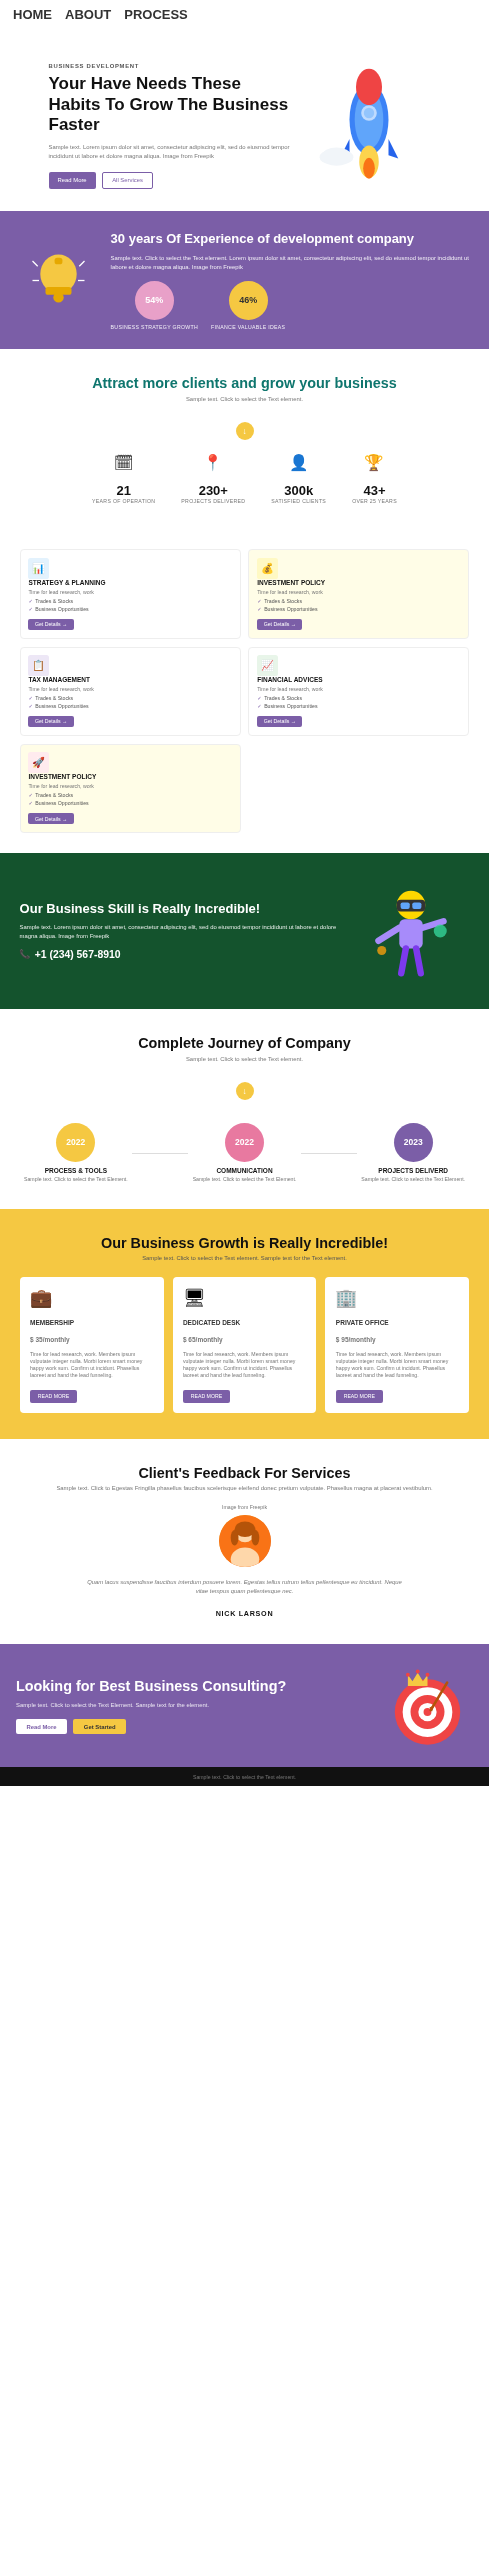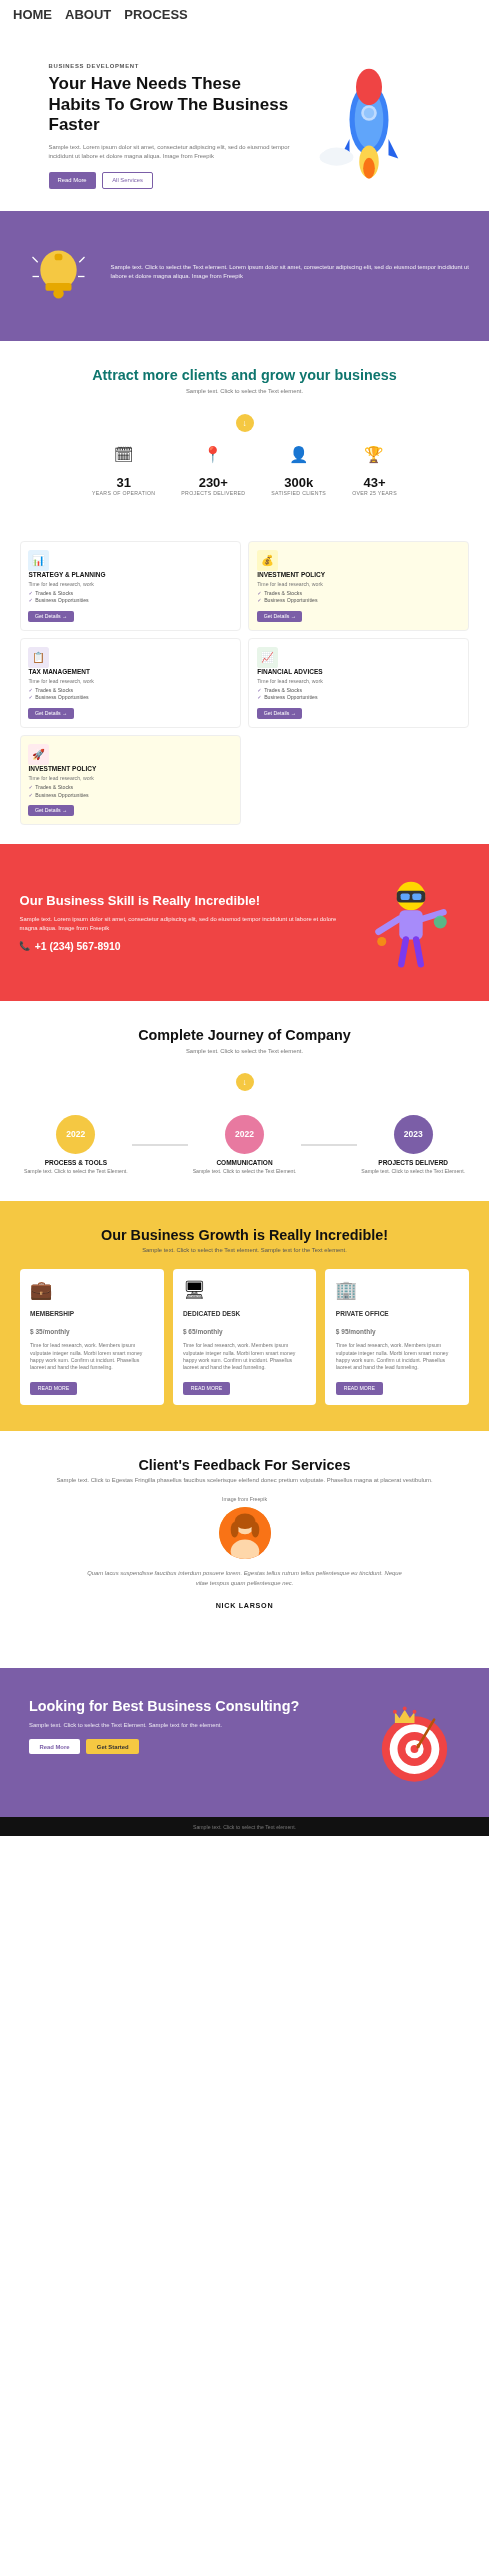--- a/index.html
+++ b/index.html
@@ -52,21 +52,21 @@
     .services-grid { flex: 1; display: grid; grid-template-columns: 1fr 1fr; gap: 7.8px; }
     .service-card { border: 0.7px solid #eee; border-radius: 3.9px; padding: 7.8px; background: #fff; }
     .service-card.yellow-bg { background: #FFFDE7; }
     .service-card h4 { font-size: 6.5px; font-weight: 700; color: #111; margin-bottom: 2.6px; }
     .service-card .service-list { list-style: none; margin-bottom: 5.2px; }
     .service-card .service-list li { font-size: 5.2px; color: #555; padding: 0.7px 0; display: flex; align-items: center; gap: 2.6px; }
     .service-card .service-list li::before { content: "✓"; color: #7B5EA7; font-size: 5.2px; }
     .btn-detail { background: #7B5EA7; color: #fff; border: none; padding: 2.6px 6.5px; font-size: 5.2px; border-radius: 2px; cursor: pointer; }
 
     
-    .pink-section { background: #ef4444; padding: 19.6px; display: flex; align-items: center; justify-content: center; min-height: 130px; }
+    .pink-section { background: #14532d; padding: 19.6px; display: flex; align-items: center; justify-content: center; min-height: 130px; }
     .pink-content { flex: 1; }
     .pink-content h2 { font-size: 13px; font-weight: 900; color: #fff; line-height: 1.3; margin-bottom: 5.2px; }
     .pink-content p { font-size: 5.9px; color: rgba(255,255,255,0.9); line-height: 1.5; margin-bottom: 7.8px; }
     .phone { display: flex; align-items: center; gap: 3.9px; color: #fff; font-size: 10.4px; font-weight: 900; }
     .phone-icon { font-size: 9px; }
     .pink-image { width: 117px; height: 117px; display: flex; align-items: center; justify-content: center; }
 
     
     .journey-section { padding: 26px 19.6px; background: #fff; text-align: center; }
     .journey-section h2 { font-size: 14.4px; font-weight: 900; color: #111; margin-bottom: 5.2px; }
@@ -99,21 +99,21 @@
     .testimonial-section { padding: 26px 19.6px; text-align: center; background: #fff; }
     .testimonial-section h2 { font-size: 14.4px; font-weight: 900; color: #111; margin-bottom: 3.9px; }
     .testimonial-section > p { font-size: 5.9px; color: #777; margin-bottom: 13px; }
     .testimonial-img-wrap { display: flex; justify-content: center; margin-bottom: 10.4px; }
     .avatar { width: 52px; height: 52px; border-radius: 50%; background: linear-gradient(135deg, #F5A623, #E87040); display: flex; align-items: center; justify-content: center; overflow: hidden; }
     .testimonial-text { font-size: 6.5px; color: #555; line-height: 1.6; max-width: 326px; margin: 0 auto 7.8px; font-style: italic; }
     .testimonial-name { font-size: 7.2px; font-weight: 700; color: #111; letter-spacing: 0.7px; }
     .testimonial-img-label { font-size: 5.2px; color: #777; margin-bottom: 5.2px; }
 
     
-    .footer-cta { background: #7B5EA7; padding: 29px; display: flex; align-items: flex-start; justify-content: space-between; margin-top: 32px; }
+    .footer-cta { background: #7B5EA7; padding: 16px; display: flex; align-items: center; justify-content: space-between; }
     .footer-cta-content { flex: 1; }
     .footer-cta h2 { font-size: 14.4px; font-weight: 900; color: #fff; line-height: 1.3; margin-bottom: 5.2px; }
     .footer-cta p { font-size: 5.9px; color: rgba(255,255,255,0.85); line-height: 1.5; margin-bottom: 9px; }
     .footer-cta-btns { display: flex; gap: 6.5px; }
     .btn-read-more { background: #fff; color: #7B5EA7; border: none; padding: 4.6px 10.4px; font-size: 5.9px; border-radius: 2px; cursor: pointer; font-weight: 700; }
     .btn-get-started { background: #F5C842; color: #333; border: none; padding: 4.6px 10.4px; font-size: 5.9px; border-radius: 2px; cursor: pointer; font-weight: 700; }
     .footer-target { width: 91px; height: 91px; display: flex; align-items: center; justify-content: center; }
 
     
     .footer-bar { background: #111; padding: 6.5px 19.6px; text-align: center; }
@@ -183,32 +183,43 @@
       <circle cx="50" cy="76" r="8" fill="#E6A800"></circle>
       <rect x="44" y="15" width="12" height="10" rx="4" fill="#E6A800"></rect>
 
       <line x1="10" y1="20" x2="18" y2="28" stroke="#fff" stroke-width="2"></line>
       <line x1="90" y1="20" x2="82" y2="28" stroke="#fff" stroke-width="2"></line>
       <line x1="10" y1="50" x2="20" y2="50" stroke="#fff" stroke-width="2"></line>
       <line x1="90" y1="50" x2="80" y2="50" stroke="#fff" stroke-width="2"></line>
     </svg>
   </div>
   <div class="purple-content">
+    <h2>30 years Of Experience of development company</h2>
     <p>Sample text. Click to select the Text element. Lorem ipsum dolor sit amet, consectetur adipiscing elit, sed do eiusmod tempor incididunt ut labore et dolore magna aliqua. Image from Freepik</p>
+    <div class="stats-row">
+      <div class="stat-circle">
+        <div class="circle-wrap circle-pink">54%</div>
+        <div class="stat-label">BUSINESS STRATEGY GROWTH</div>
+      </div>
+      <div class="stat-circle">
+        <div class="circle-wrap circle-yellow">46%</div>
+        <div class="stat-label">FINANCE VALUABLE IDEAS</div>
+      </div>
+    </div>
   </div>
 </section>
 
 <section class="attract-section">
   <h2>Attract more clients and grow your business</h2>
   <p>Sample text. Click to select the Text element.</p>
   <div class="divider-arrow">↓</div>
   <div class="numbers-row">
     <div class="number-item">
       <div class="number-icon" style="font-size:15.7px">🗓</div>
-      <div class="number-value">31</div>
+      <div class="number-value">21</div>
       <div class="number-desc">YEARS OF OPERATION</div>
     </div>
     <div class="number-item">
       <div class="number-icon" style="font-size:15.7px">📍</div>
       <div class="number-value">230+</div>
       <div class="number-desc">PROJECTS DELIVERED</div>
     </div>
     <div class="number-item">
       <div class="number-icon" style="font-size:15.7px">👤</div>
       <div class="number-value">300k</div>

